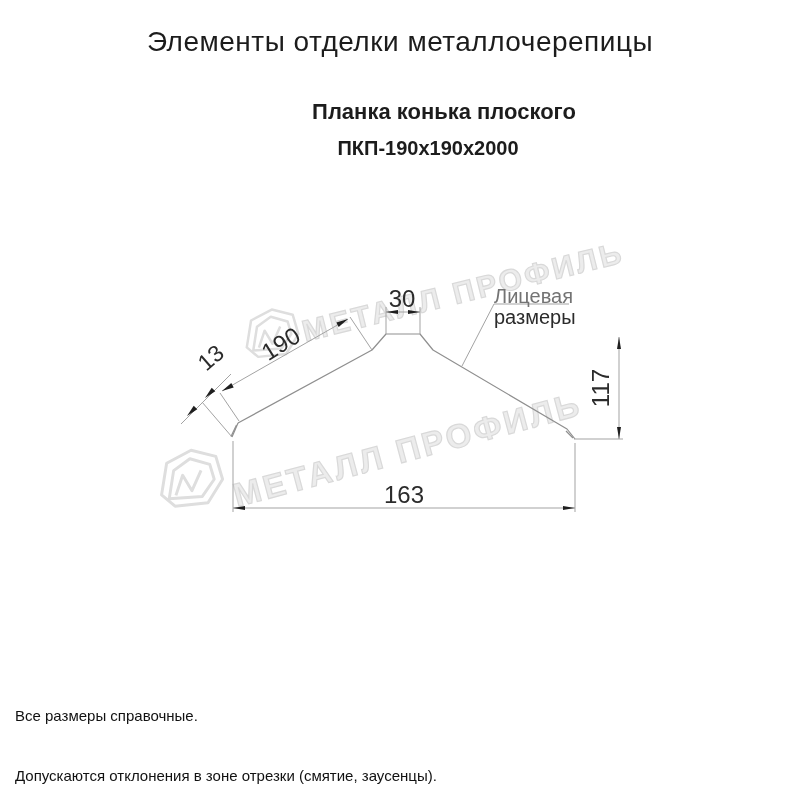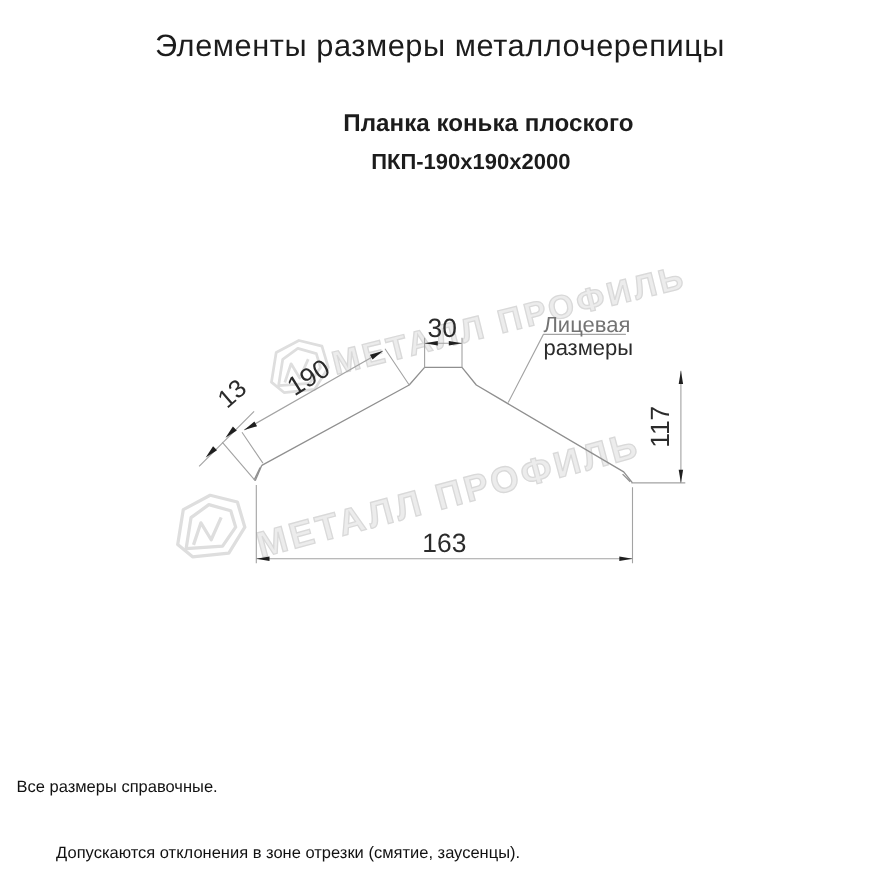--- a/index.html
+++ b/index.html
@@ -20,21 +20,21 @@
   
   .face1{left:494px;top:285px;font-size:20px;color:#737373;}
   .face2{left:494px;top:306px;font-size:20px;color:#2b2b2b;}
   
   .wm-text{font-weight:bold;letter-spacing:3px;color:#ececec;-webkit-text-stroke:1.2px #d9d9d9;
            white-space:nowrap;transform-origin:center;}
   .wm-top{left:298px;top:275px;font-size:30px;transform:rotate(-14deg);}
   .wm-mid{left:228px;top:431px;font-size:33px;transform:rotate(-15deg);}
   
   .footer1{left:15px;top:707px;font-size:15px;color:#111;}
-  .footer2{left:15px;top:767px;font-size:15px;color:#111;margin-left:36px;}
+  .footer2{left:15px;top:767px;font-size:15px;color:#111;}
   svg{position:absolute;left:0;top:0;}
 </style>
 </head>
 <body>
 
 <div id="page">
 
   <svg class="abs" style="left:237px;top:306px;transform:rotate(-8deg);" width="66" height="54" viewBox="0 0 66 54">
     <g fill="none" stroke="#dedede" stroke-width="2.5" stroke-linejoin="round">
       <path d="M8,38 L16,12 L38,4 L58,12 L61,32 L46,50 L18,49 Z"></path>
@@ -84,21 +84,21 @@
       <polygon points="348,319 338.7,326.9 336.3,322.5"></polygon>
       <polygon points="205,398 215.3,391.3 211.7,387.7"></polygon>
       <polygon points="187,416 197.3,409.3 193.7,405.7"></polygon>
       <polygon points="619,337 617,349 621,349"></polygon>
       <polygon points="619,439 617,427 621,427"></polygon>
       <polygon points="233,508 245,506 245,510"></polygon>
       <polygon points="575,508 563,506 563,510"></polygon>
     </g>
   </svg>
 
-  <div class="abs title">Элементы размеры металлочерепицы</div>
+  <div class="abs title">Элементы отделки металлочерепицы</div>
   <div class="abs subtitle">Планка конька плоского</div>
   <div class="abs model">ПКП-190х190х2000</div>
 
   <div class="abs dim dim40">30</div>
   <div class="abs dim dim190">190</div>
   <div class="abs dim dim13">13</div>
   <div class="abs dim dim117">117</div>
   <div class="abs dim dim393">163</div>
 
   <div class="abs face1">Лицевая</div>

